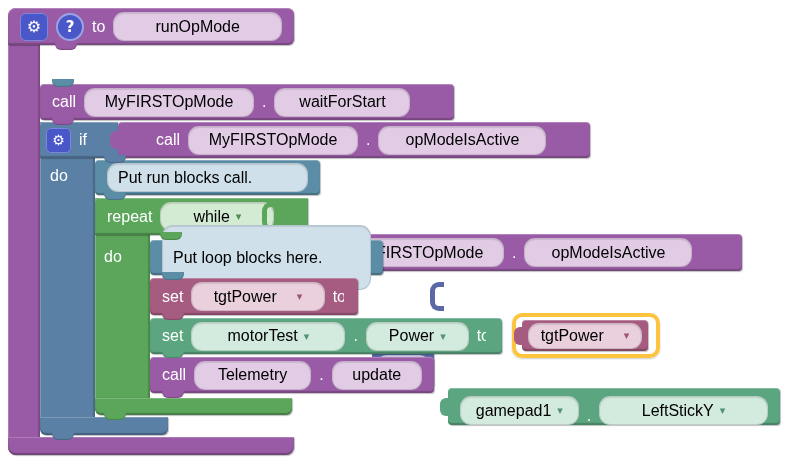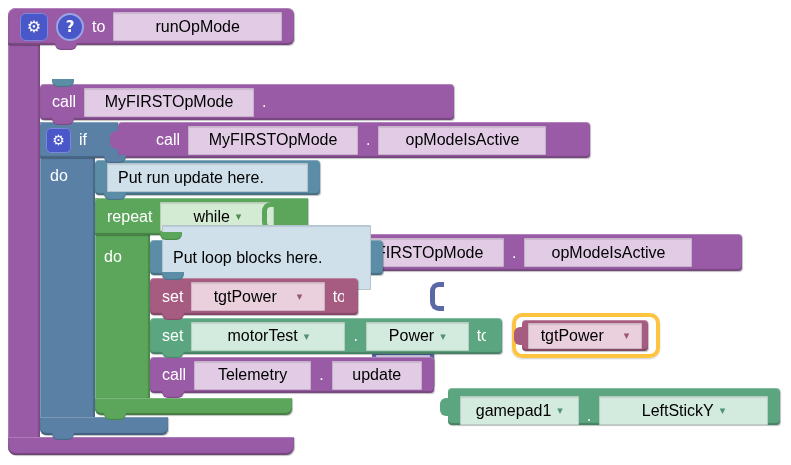--- a/index.html
+++ b/index.html
@@ -15,21 +15,21 @@
   .c-math{background:#5b68a6;}
   .c-hw{background:#5ba680;}
   .blockrow{display:flex;align-items:center;gap:8px;padding:0 12px;color:#fff;font-size:16px;
     border-radius:4px;
     box-shadow: inset 0 1px 0 rgba(255,255,255,0.25), inset 0 -2px 1px rgba(0,0,0,0.22), 1px 1px 1px rgba(0,0,0,0.25);}
   .spine{box-shadow: inset 1px 0 0 rgba(255,255,255,0.2), inset -2px 0 1px rgba(0,0,0,0.18);}
   .bar{box-shadow: inset 0 1px 0 rgba(255,255,255,0.2), inset 0 -2px 1px rgba(0,0,0,0.25), 1px 1px 1px rgba(0,0,0,0.25);}
   .lbl{color:#fff;white-space:nowrap;}
   .dot{color:#fff;}
   .field{display:inline-flex;align-items:center;justify-content:center;gap:6px;height:27px;
-    border-radius:1px;color:#000;padding:0 8px;border:1px solid rgba(0,0,0,0.12);
+    border-radius:11px;color:#000;padding:0 8px;border:1px solid rgba(0,0,0,0.12);
     white-space:nowrap;box-shadow:inset 0 1px 1px rgba(0,0,0,0.1);}
   .f-proc{background:#e1cbe5;}
   .f-comment{background:#cfe0ea;}
   .f-loop{background:#d3ead3;}
   .f-var{background:#ead0dd;gap:20px;}
   .f-math{background:#d7dbef;}
   .f-hw{background:#d3eadf;}
   .arrow{font-size:11px;line-height:1;font-family:"DejaVu Sans",sans-serif;}
   .icon{display:inline-flex;align-items:center;justify-content:center;color:#fff;
     font-family:"DejaVu Sans",sans-serif;flex:0 0 auto;}
@@ -59,20 +59,23 @@
     </span>
   </div>
 
 
   <div class="abs c-proc blockrow" style="left:40px;top:84px;width:414px;height:36px;">
     <span class="lbl">call</span>
     <span class="field f-proc" style="width:152px">
       <span>MyFIRSTOpMode</span>
     </span>
     <span class="dot">.</span>
+    <span class="field f-proc" style="width:118px">
+      <span>waitForStart</span>
+    </span>
   </div>
 
   <div class="abs c-logic spine" style="left:40px;top:122px;width:55px;height:296px;"></div>
   <div class="abs c-logic bar" style="left:40px;top:417px;width:128px;height:18px;border-radius:0 0 6px 6px;"></div>
   <div class="abs c-logic blockrow" style="left:40px;top:122px;width:78px;height:36px;border-radius:4px 0 0 0;padding:0 6px;">
     <span class="icon gear-sm">⚙</span>
     <span class="lbl">if</span>
   </div>
   <div class="abs socket" style="left:100px;top:126px;border-color:#5b80a6;"></div>
   <div class="abs lbl" style="left:50px;top:167px;font-size:16px;">do</div>
@@ -84,21 +87,21 @@
       <span>MyFIRSTOpMode</span>
     </span>
     <span class="dot">.</span>
     <span class="field f-proc" style="width:150px">
       <span>opModeIsActive</span>
     </span>
   </div>
 
   <div class="abs c-comment blockrow" style="left:95px;top:160px;width:225px;height:35px;">
     <span class="field f-comment" style="width:200px;justify-content:flex-start;padding:0 10px;">
-      <span>Put run update here.</span>
+      <span>Put run blocks call.</span>
     </span>
   </div>
 
   <div class="abs c-loop spine" style="left:95px;top:198px;width:55px;height:200px;"></div>
   <div class="abs c-loop bar" style="left:95px;top:398px;width:197px;height:17px;border-radius:0 0 6px 6px;"></div>
   <div class="abs c-loop blockrow" style="left:95px;top:198px;width:213px;height:37px;border-radius:4px 0 0 0;">
     <span class="lbl">repeat</span>
     <span class="field f-loop" style="width:96px">
       <span>while</span>
       <span class="arrow" style="color:#4e8f4e">▾</span>

